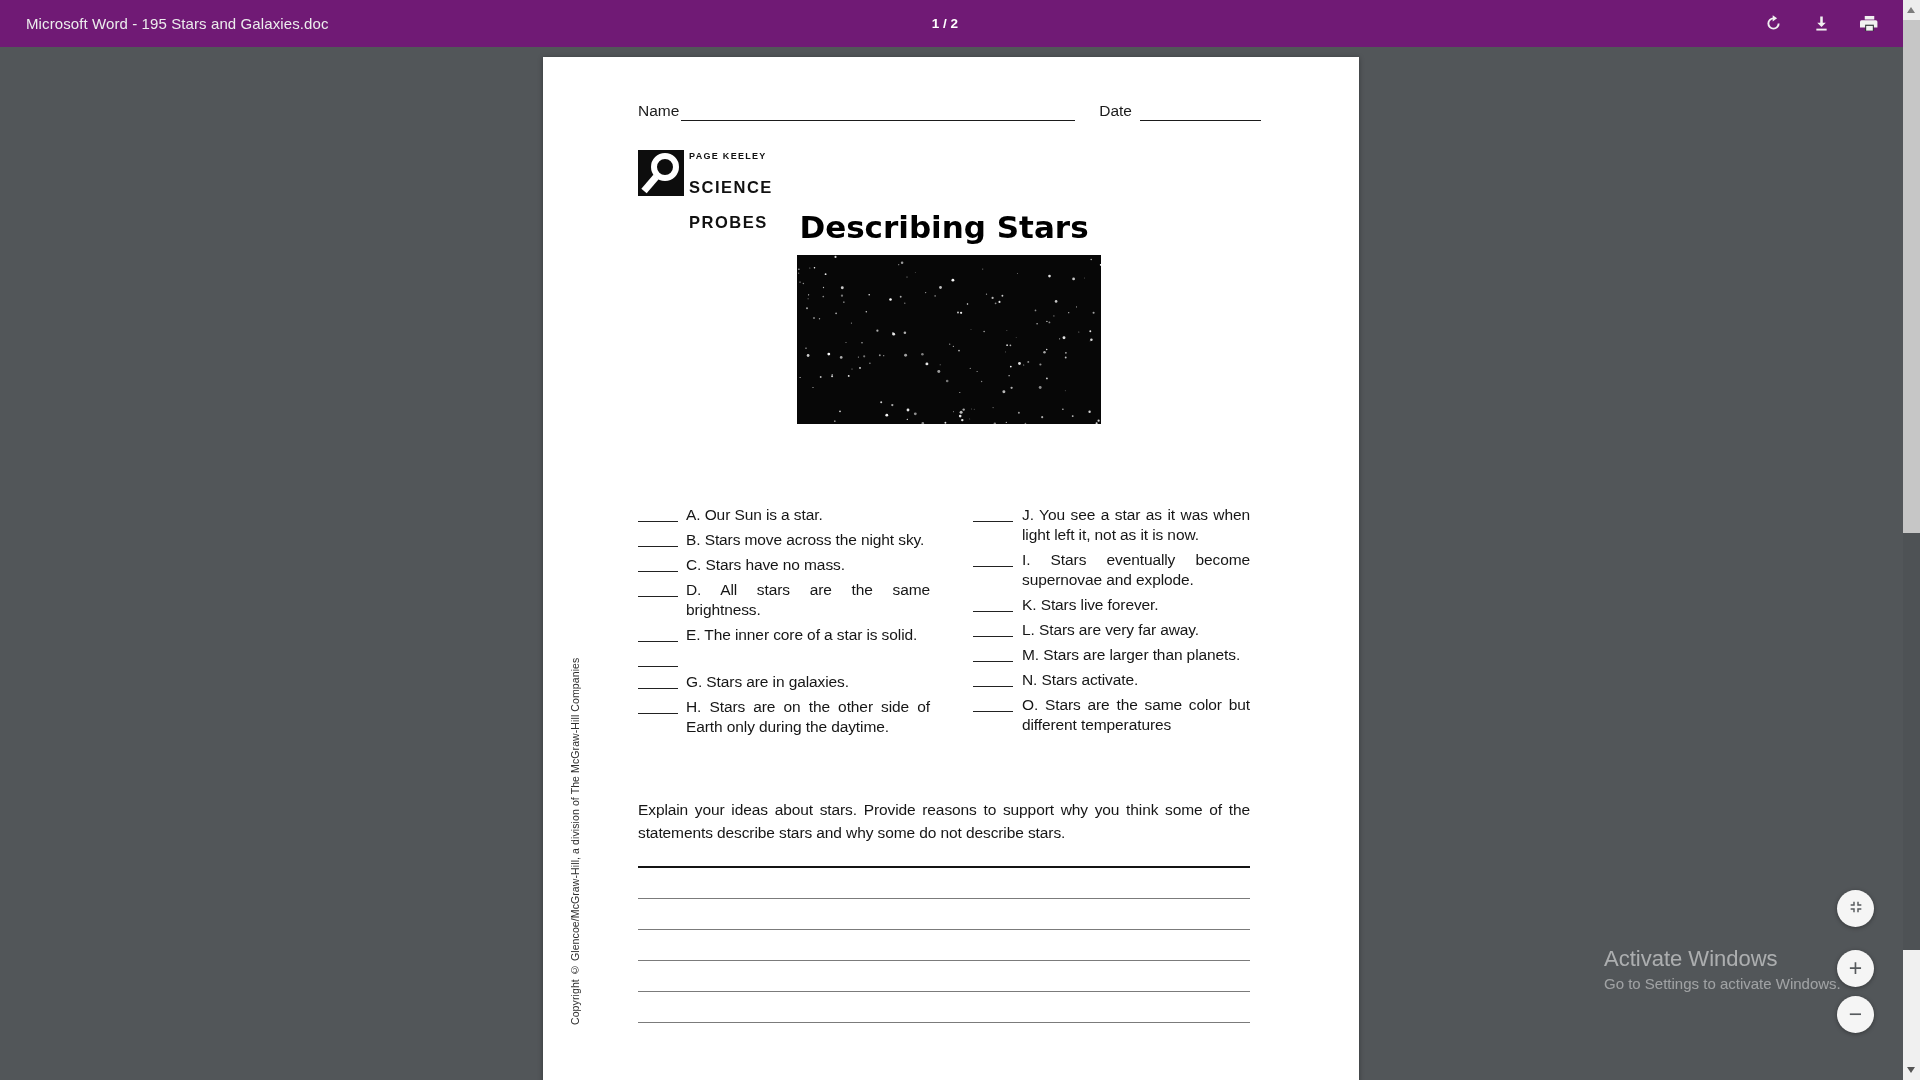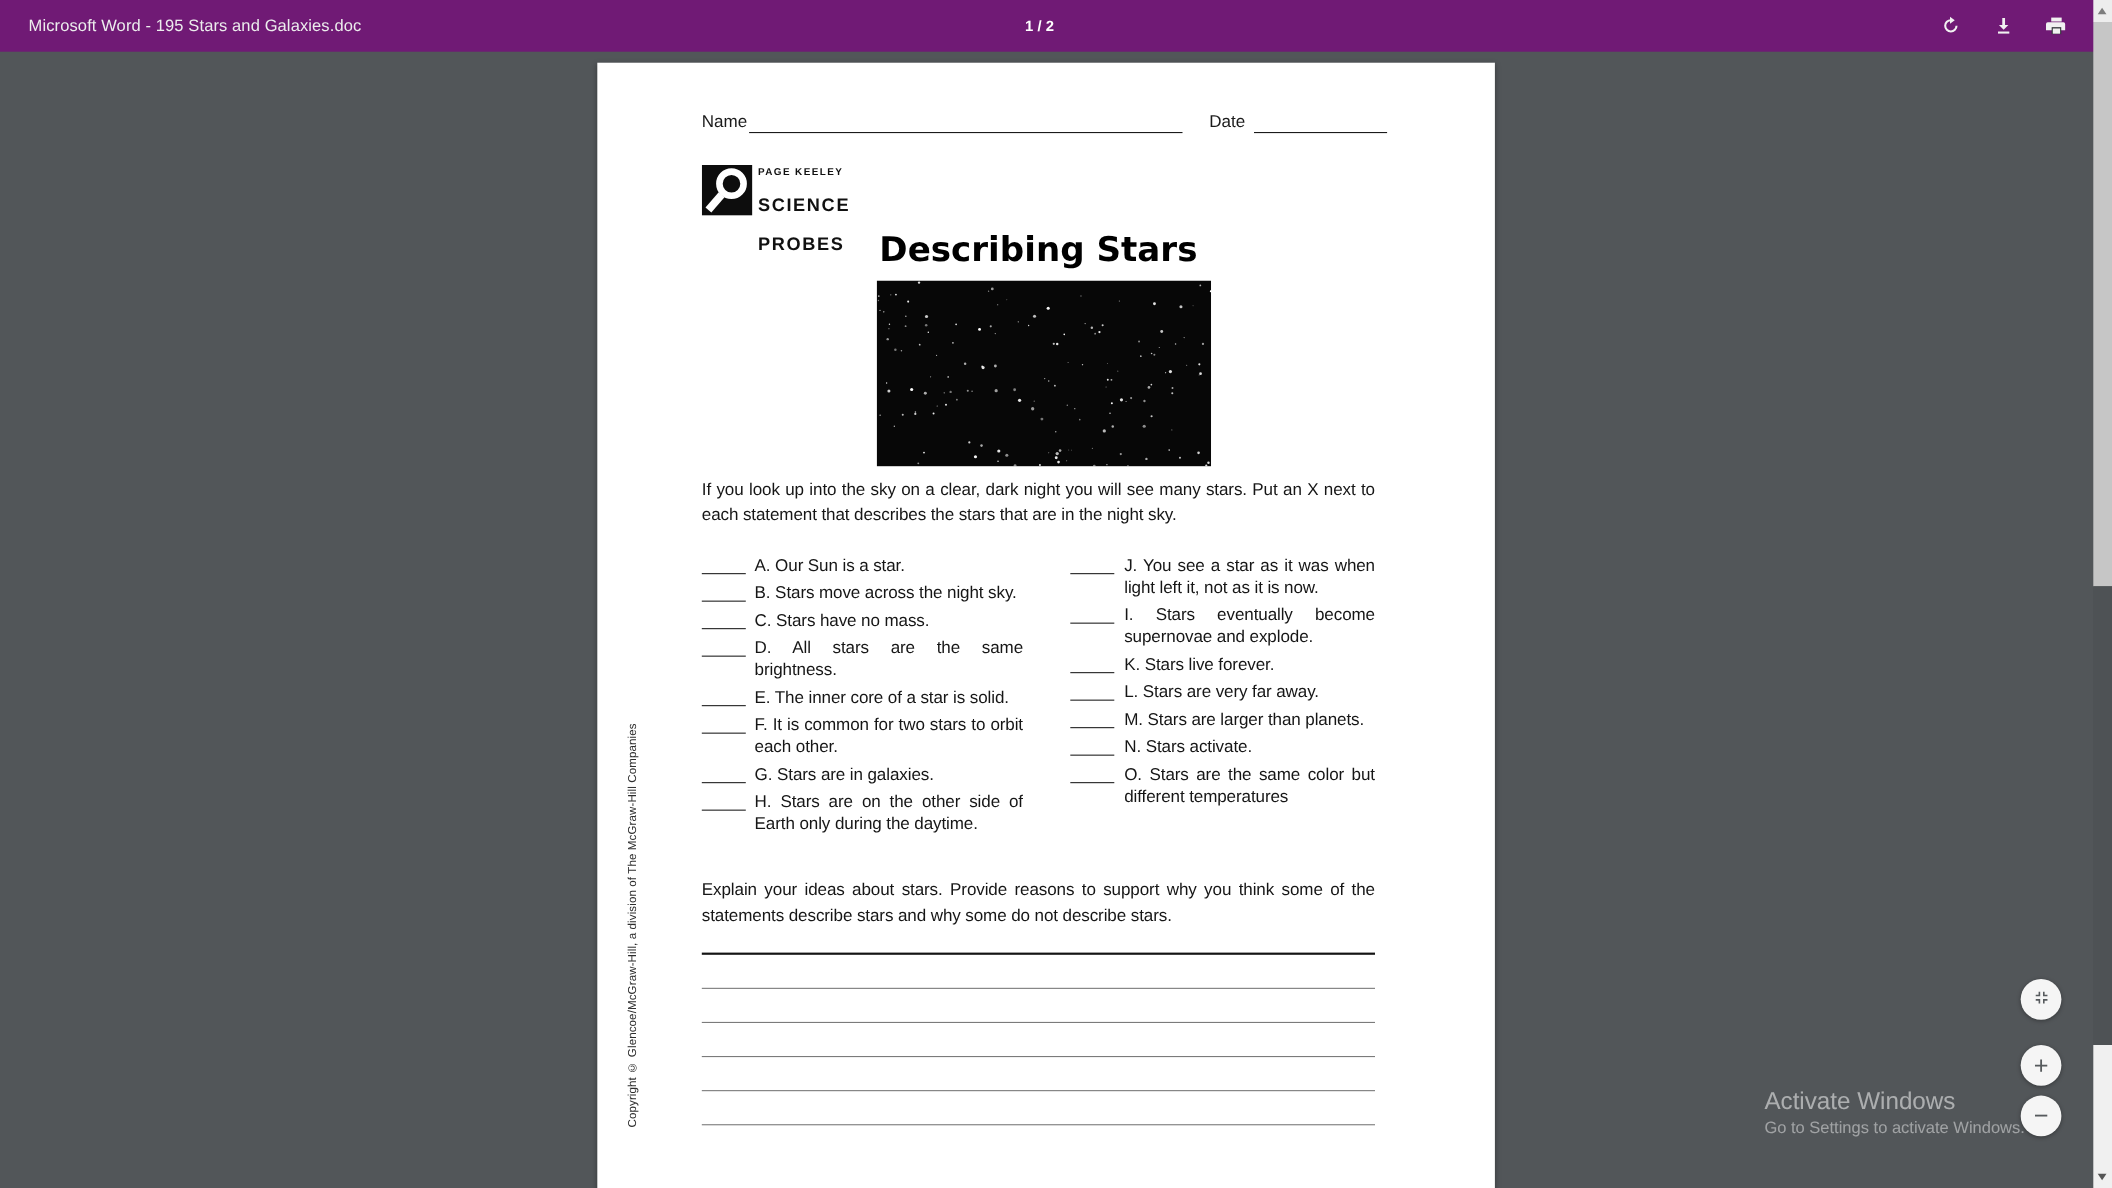--- a/index.html
+++ b/index.html
@@ -86,21 +86,21 @@
     position: absolute; width: 37px; height: 37px; border-radius: 50%;
     background: #f5f5f5; border: none; box-shadow: 0 1px 4px rgba(0,0,0,.35);
     cursor: pointer; display: flex; align-items: center; justify-content: center;
     color: #565a5d; z-index: 6;
   }
   .fab-fit  { left: 1837px; top: 890px; }
   .fab-plus { left: 1837px; top: 950px; font-size: 23px; font-weight: 400; }
   .fab-minus{ left: 1837px; top: 996px; font-size: 23px; }
 
   
-  .watermark { position: absolute; left: 1604px; top: 946px; z-index: 4; color: #ffffff; margin-top: 42px; }
+  .watermark { position: absolute; left: 1604px; top: 946px; z-index: 4; color: #ffffff; }
   .wm1 { font-size: 22px; opacity: .52; }
   .wm2 { font-size: 15px; opacity: .45; margin-top: 3px; }
 
   
   .scrollbar { position: absolute; right: 0; top: 0; width: 17px; height: 1080px; z-index: 10; }
   .sb-top-btn { position: absolute; top: 0; height: 20px; width: 17px; background: #ededed; }
   .sb-up-arrow { position: absolute; left: 4px; top: 7px; width: 0; height: 0; border-left: 4.5px solid transparent; border-right: 4.5px solid transparent; border-bottom: 6px solid #7d7d7d; }
   .sb-thumb { position: absolute; top: 20px; height: 513px; width: 17px; background: #c6c6c6; }
   .sb-track-dark { position: absolute; top: 533px; height: 417px; width: 17px; background: #4e5255; }
   .sb-track-light { position: absolute; top: 950px; height: 130px; width: 17px; background: #f0f0f0; }
@@ -318,21 +318,20 @@
         <circle cx="281.8" cy="77.1" r="0.50" fill="#ffffff" opacity="0.61"></circle>
         <circle cx="173.3" cy="113.4" r="0.68" fill="#ffffff" opacity="0.51"></circle>
         <circle cx="187.1" cy="76.5" r="0.64" fill="#ffffff" opacity="0.79"></circle>
         <circle cx="17.5" cy="12.8" r="0.76" fill="#ffffff" opacity="0.99"></circle>
         <circle cx="172.7" cy="163.9" r="0.46" fill="#ffffff" opacity="0.63"></circle>
         <circle cx="84.2" cy="147.2" r="1.00" fill="#ffffff" opacity="0.80"></circle>
         <circle cx="265.9" cy="154.2" r="0.72" fill="#ffffff" opacity="0.81"></circle>
       </svg>
   </div>
 
-  <p class="para intro">If you look up into the sky on a clear, dark night you will see many stars. Put an X next to each statement that describes the stars that are in the night sky.</p>
 
   <div class="col col-left">
     <div class="citem">
         <span class="blank"></span>
         <span class="ctext">A. Our Sun is a star.</span>
       </div>
     <div class="citem">
         <span class="blank"></span>
         <span class="ctext">B. Stars move across the night sky.</span>
       </div>
@@ -343,21 +342,20 @@
     <div class="citem">
         <span class="blank"></span>
         <span class="ctext">D. All stars are the same brightness.</span>
       </div>
     <div class="citem">
         <span class="blank"></span>
         <span class="ctext">E. The inner core of a star is solid.</span>
       </div>
     <div class="citem">
         <span class="blank"></span>
-        <span class="ctext">F. It is common for two stars to orbit each other.</span>
       </div>
     <div class="citem">
         <span class="blank"></span>
         <span class="ctext">G. Stars are in galaxies.</span>
       </div>
     <div class="citem">
         <span class="blank"></span>
         <span class="ctext">H. Stars are on the other side of Earth only during the daytime.</span>
       </div>
   </div>

